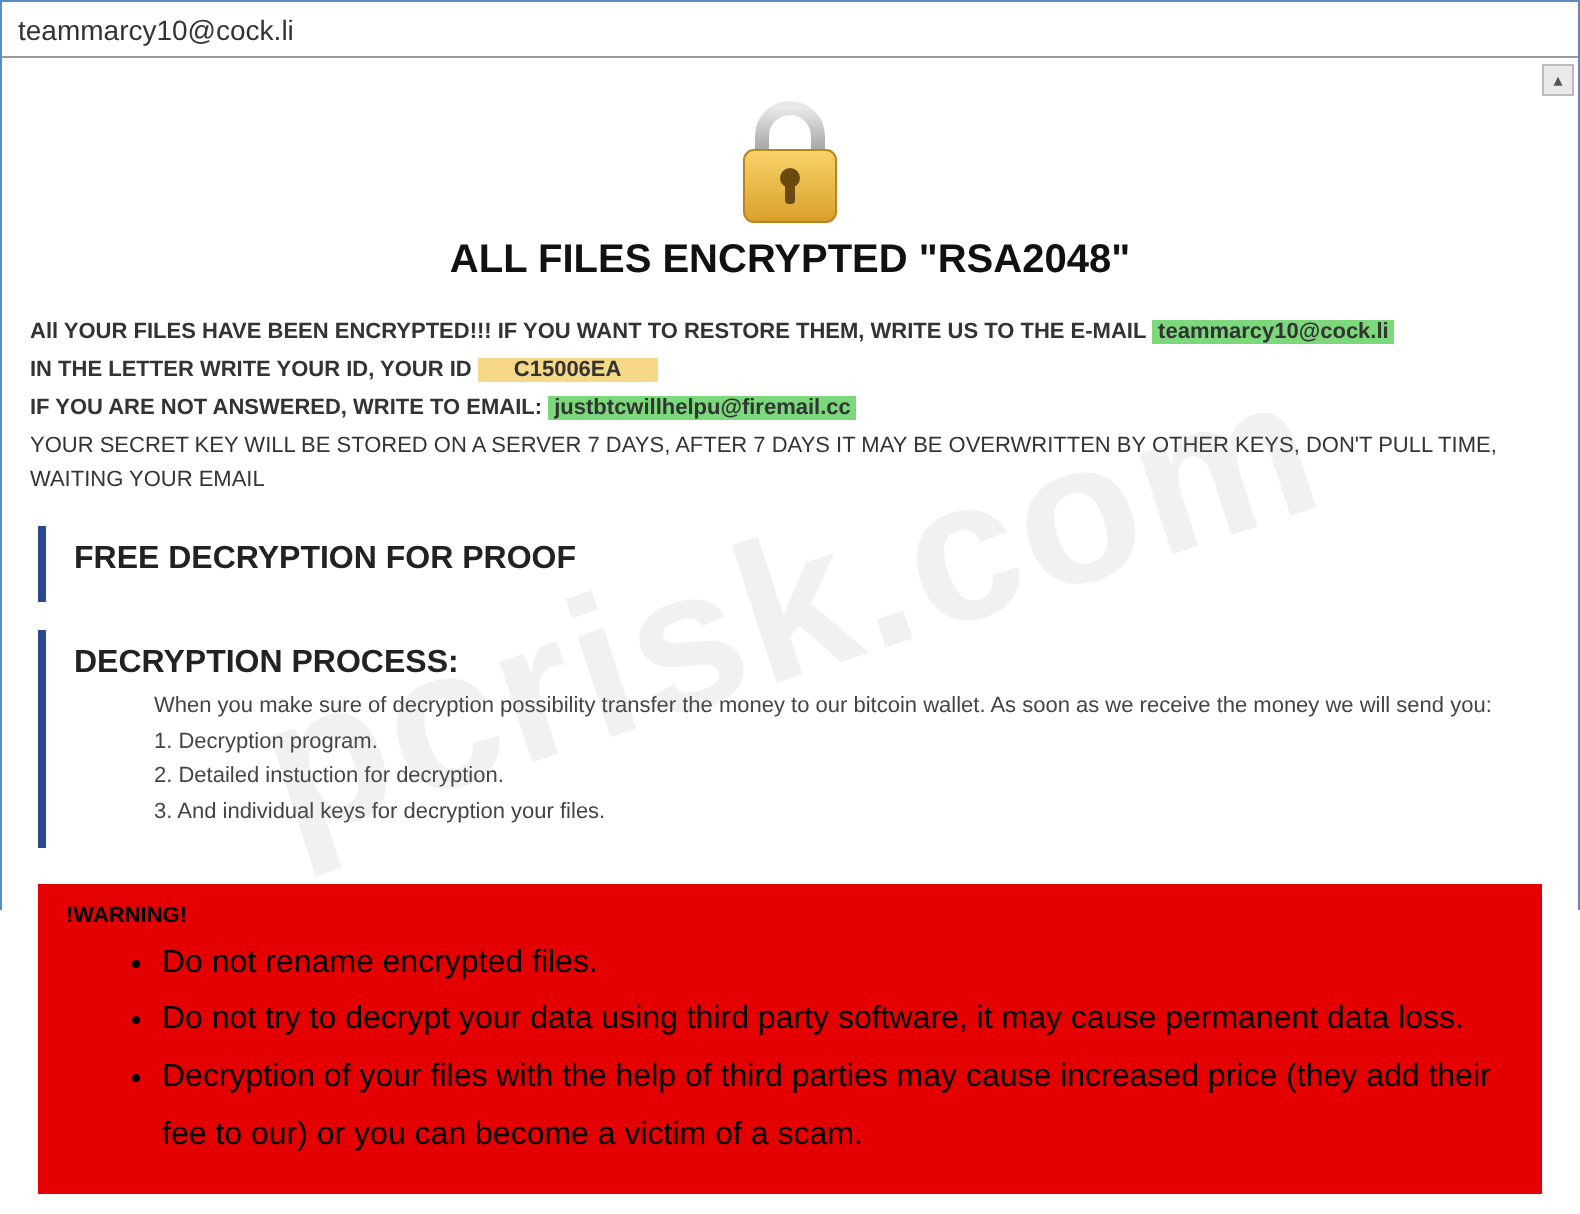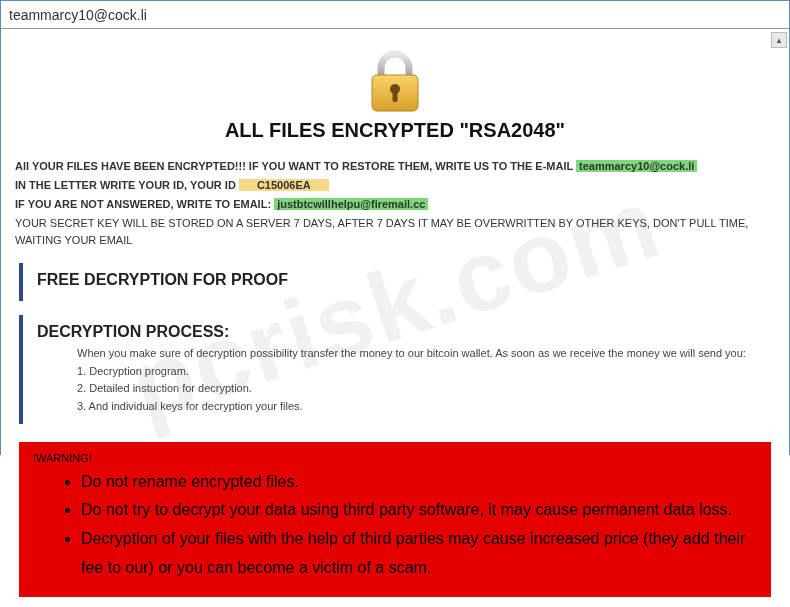--- a/index.html
+++ b/index.html
@@ -11,21 +11,21 @@
 .lock-wrap{display:flex;justify-content:center;margin:12px 0 6px}
 .heading{font-size:20px;font-weight:bold;text-align:center;margin:6px 0 16px;color:#111}
 .para{font-size:11px;color:#333;line-height:1.55;margin:0 0 2px}
 .para strong,.boldline{font-weight:bold}
 .hl{background:#7bd87b;padding:0 3px}
 .hl-o{background:#f5d988;padding:0 18px}
 .section{border-left:4px solid #2a4a8a;padding:8px 10px 8px 14px;margin:14px 4px 14px 4px}
 .section-title{font-weight:bold;font-size:16px;color:#222;margin-bottom:4px}
 .section-body{font-size:11px;color:#444;line-height:1.6;padding-left:40px}
 .warnbox{background:#e40000;color:#000;padding:10px 14px 14px;margin:18px 4px 0}
-.warnbox .wt{font-weight:normal;font-size:11px;margin-bottom:4px}
+.warnbox .wt{font-weight:bold;font-size:11px;margin-bottom:4px}
 .warnbox ul{list-style:disc;padding-left:48px;font-size:16px;line-height:1.8}
 .watermark{position:absolute;left:50%;top:50%;transform:translate(-50%,-50%) rotate(-18deg);font-size:100px;font-weight:bold;color:rgba(120,120,120,0.10);pointer-events:none;letter-spacing:2px;white-space:nowrap}
 </style>
 </head>
 <body>
 
 <div class="window">
   <div class="titlebar">
     <span>teammarcy10@cock.li</span>
   </div>

